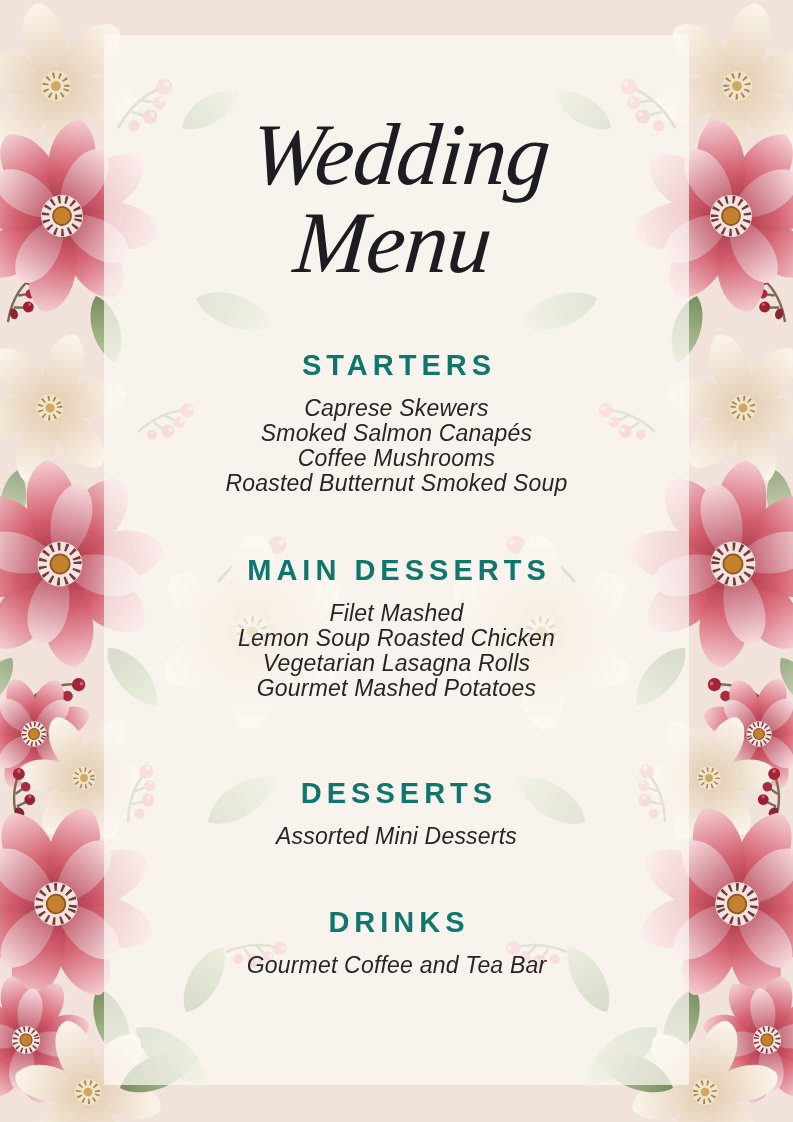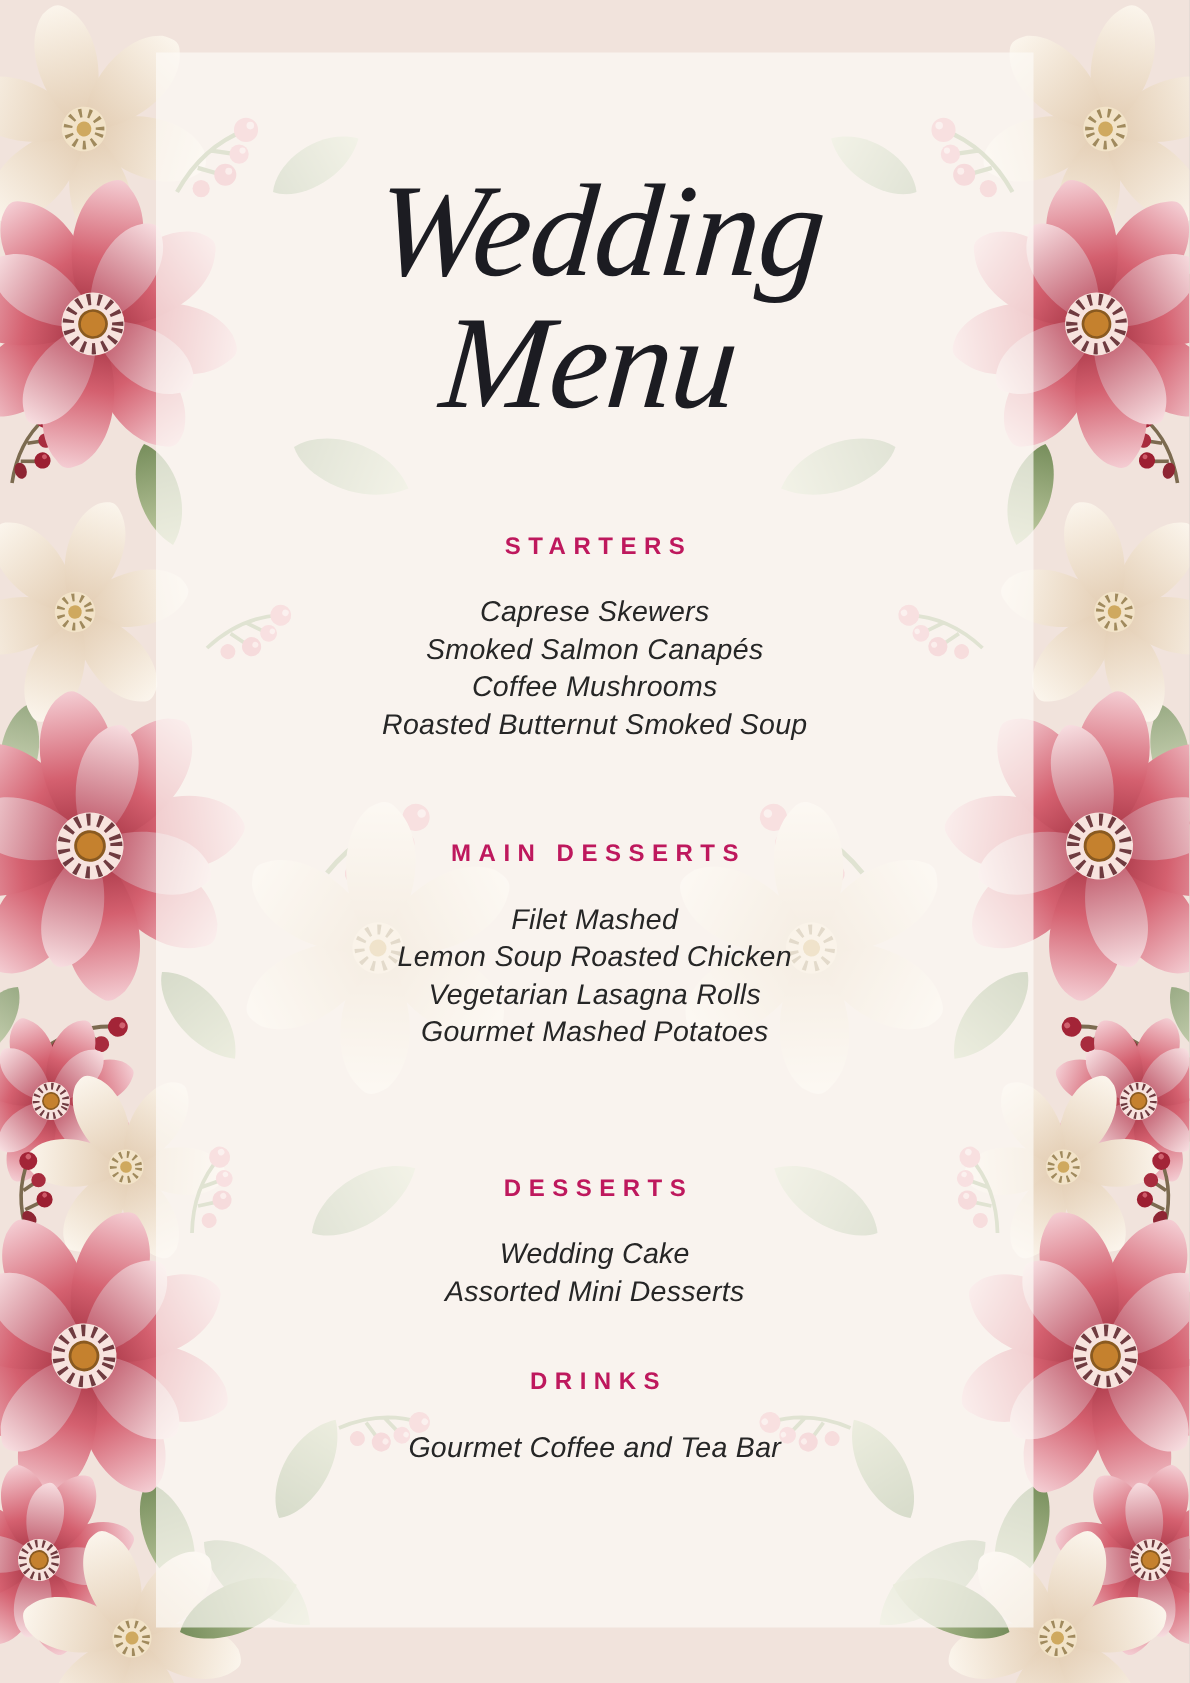--- a/index.html
+++ b/index.html
@@ -16,26 +16,26 @@
   .title{
     position:absolute;top:76px;left:0;width:100%;text-align:center;
     font-family:"Liberation Serif","DejaVu Serif",serif;font-style:italic;
     color:#1c1c22;transform:skewX(-5deg);
   }
   .title .l1{font-size:88px;line-height:88px;letter-spacing:-1px;}
   .title .l2{font-size:88px;line-height:87px;letter-spacing:-1px;}
   .menu-section{position:absolute;left:0;width:100%;text-align:center;}
   .sec-0{top:313px}.sec-1{top:518px}.sec-2{top:741px}.sec-3{top:870px}
   .section-heading{
-    margin:0 0 14px 0;font-size:16px;line-height:34px;font-weight:700;
-    letter-spacing:5px;padding-left:5px;color:#be185d;
+    margin:0 0 14px 0;font-size:29px;line-height:34px;font-weight:700;
+    letter-spacing:5px;padding-left:5px;color:#0f766e;
   }
   .section-items{list-style:none;margin:0;padding:0;}
   .menu-item{
-    font-style:italic;font-size:19px;line-height:25px;
+    font-style:italic;font-size:23px;line-height:25px;
     color:#262626;letter-spacing:0.2px;
   }
 </style>
 </head>
 <body>
 
 <div class="page">
 
   <svg class="florals" viewBox="0 0 793 1122" xmlns="http://www.w3.org/2000/svg">
     <defs>
@@ -199,21 +199,20 @@
 
   <li class="menu-item">Vegetarian Lasagna Rolls</li>
 
   <li class="menu-item">Gourmet Mashed Potatoes</li>
 </ul>
   </section>
 
   <section class="menu-section sec-2">
     <h2 class="section-heading">DESSERTS</h2>
     <ul class="section-items">
-  <li class="menu-item">Wedding Cake</li>
 
   <li class="menu-item">Assorted Mini Desserts</li>
 </ul>
   </section>
 
   <section class="menu-section sec-3">
     <h2 class="section-heading">DRINKS</h2>
     <ul class="section-items">
   <li class="menu-item">Gourmet Coffee and Tea Bar</li>
 </ul>

